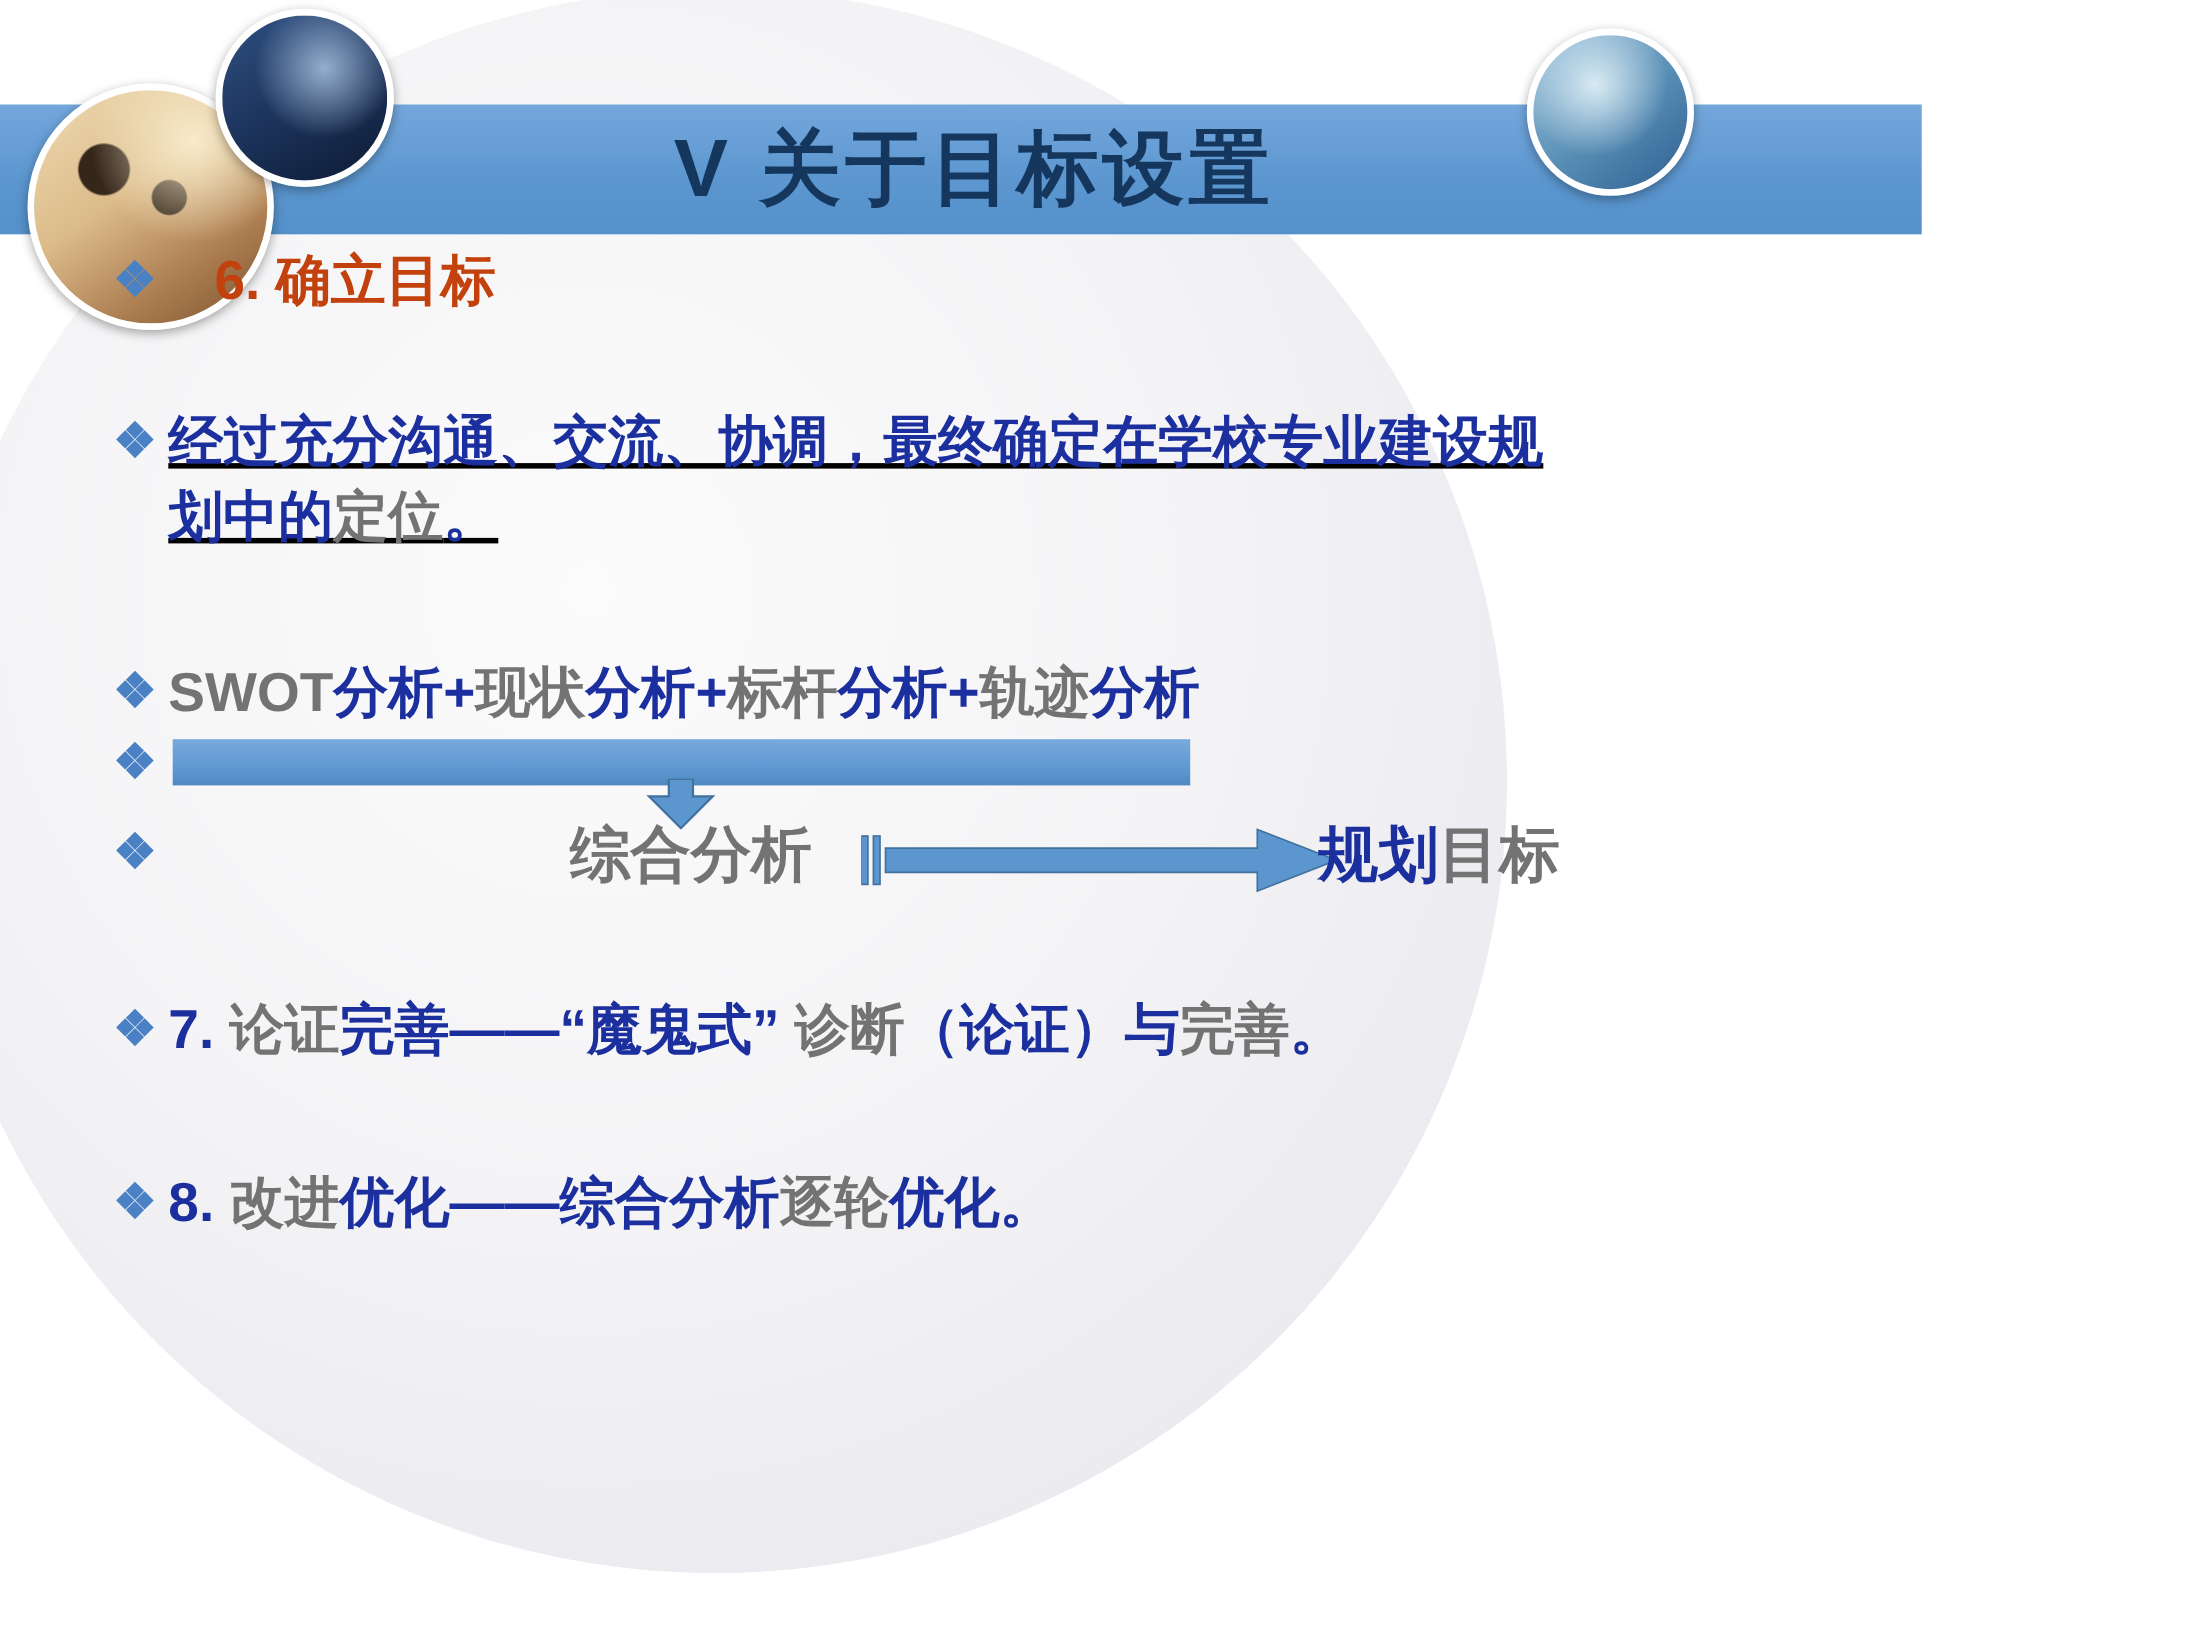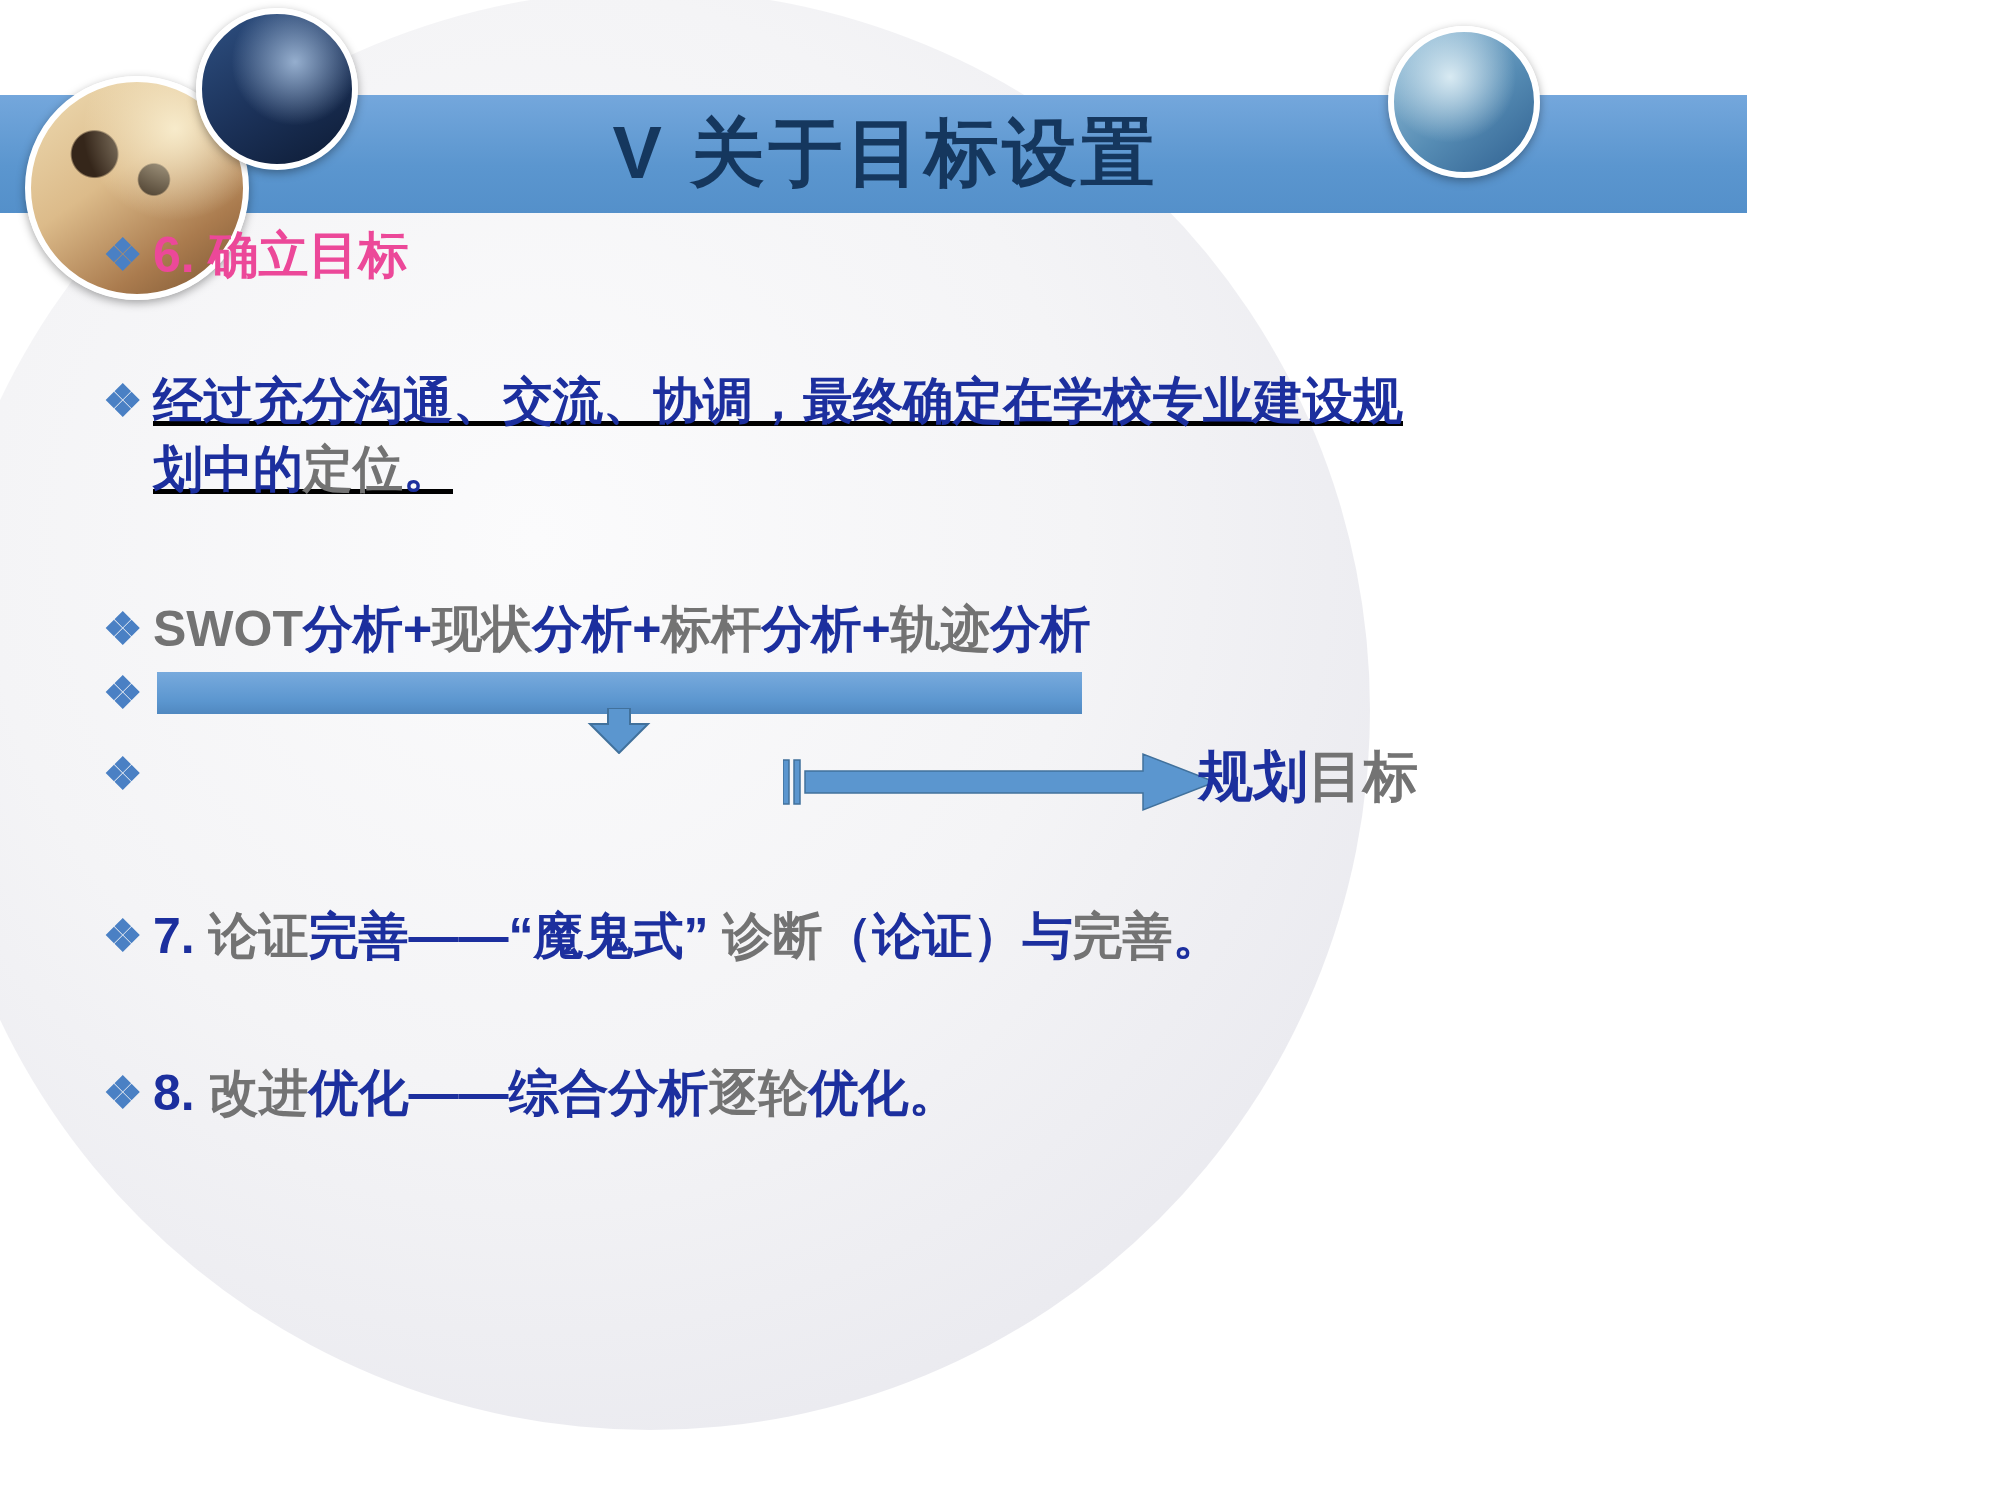--- a/index.html
+++ b/index.html
@@ -59,21 +59,21 @@
   .row{
     position:absolute;left:103px;display:flex;align-items:flex-start;
     font-size:50px;font-weight:bold;line-height:1.35;white-space:nowrap;
   }
   .bullet{
     color:#4a80c4;font-size:44px;width:50px;flex:0 0 50px;
     line-height:1.5;
   }
   .blue{color:#1c2f9e;}
   .red{color:#737373;}
-  .navy{color:#ec4899;}
+  .navy{color:#c2410c;margin-left:42px;}
   .row-6{top:222px;}
   .row-para{top:368px;}
   .row-swot{top:596px;}
   .row-bar{top:660px;align-items:center;}
   .row-7{top:903px;}
   .row-8{top:1060px;}
   .para-lines div{white-space:nowrap;text-decoration:underline;}
   
   .process-bar{
     width:925px;height:42px;margin-left:4px;
@@ -127,20 +127,21 @@
   <div class="row row-bar">
     <span class="bullet">❖</span>
     <div class="process-bar"></div>
   </div>
 
   <svg class="down-arrow" width="66" height="46" viewBox="0 0 66 46">
     <polygon points="22,0 44,0 44,16 62,16 33,45 4,16 22,16" fill="#5b96cf" stroke="#41719c" stroke-width="2"></polygon>
   </svg>
 
   <span class="flow-bullet">❖</span>
+  <div class="combined-label red">综合分析</div>
   <svg class="flow-arrow" width="440" height="72" viewBox="0 0 440 72">
     <rect x="0" y="14" width="6" height="44" fill="#5b96cf" stroke="#41719c" stroke-width="1.5"></rect>
     <rect x="11" y="14" width="6" height="44" fill="#5b96cf" stroke="#41719c" stroke-width="1.5"></rect>
     <polygon points="22,25 360,25 360,8 432,36 360,64 360,47 22,47" fill="#5b96cf" stroke="#41719c" stroke-width="1.5"></polygon>
   </svg>
   <div class="goal-label"><span class="blue">规划</span><span class="red">目标</span></div>
 
   <div class="row row-7">
     <span class="bullet">❖</span>
     <span><span class="blue">7. </span><span class="red">论证</span><span class="blue">完善——“魔鬼式” </span><span class="red">诊断</span><span class="blue">（论证）与</span><span class="red">完善</span><span class="blue">。</span></span>

